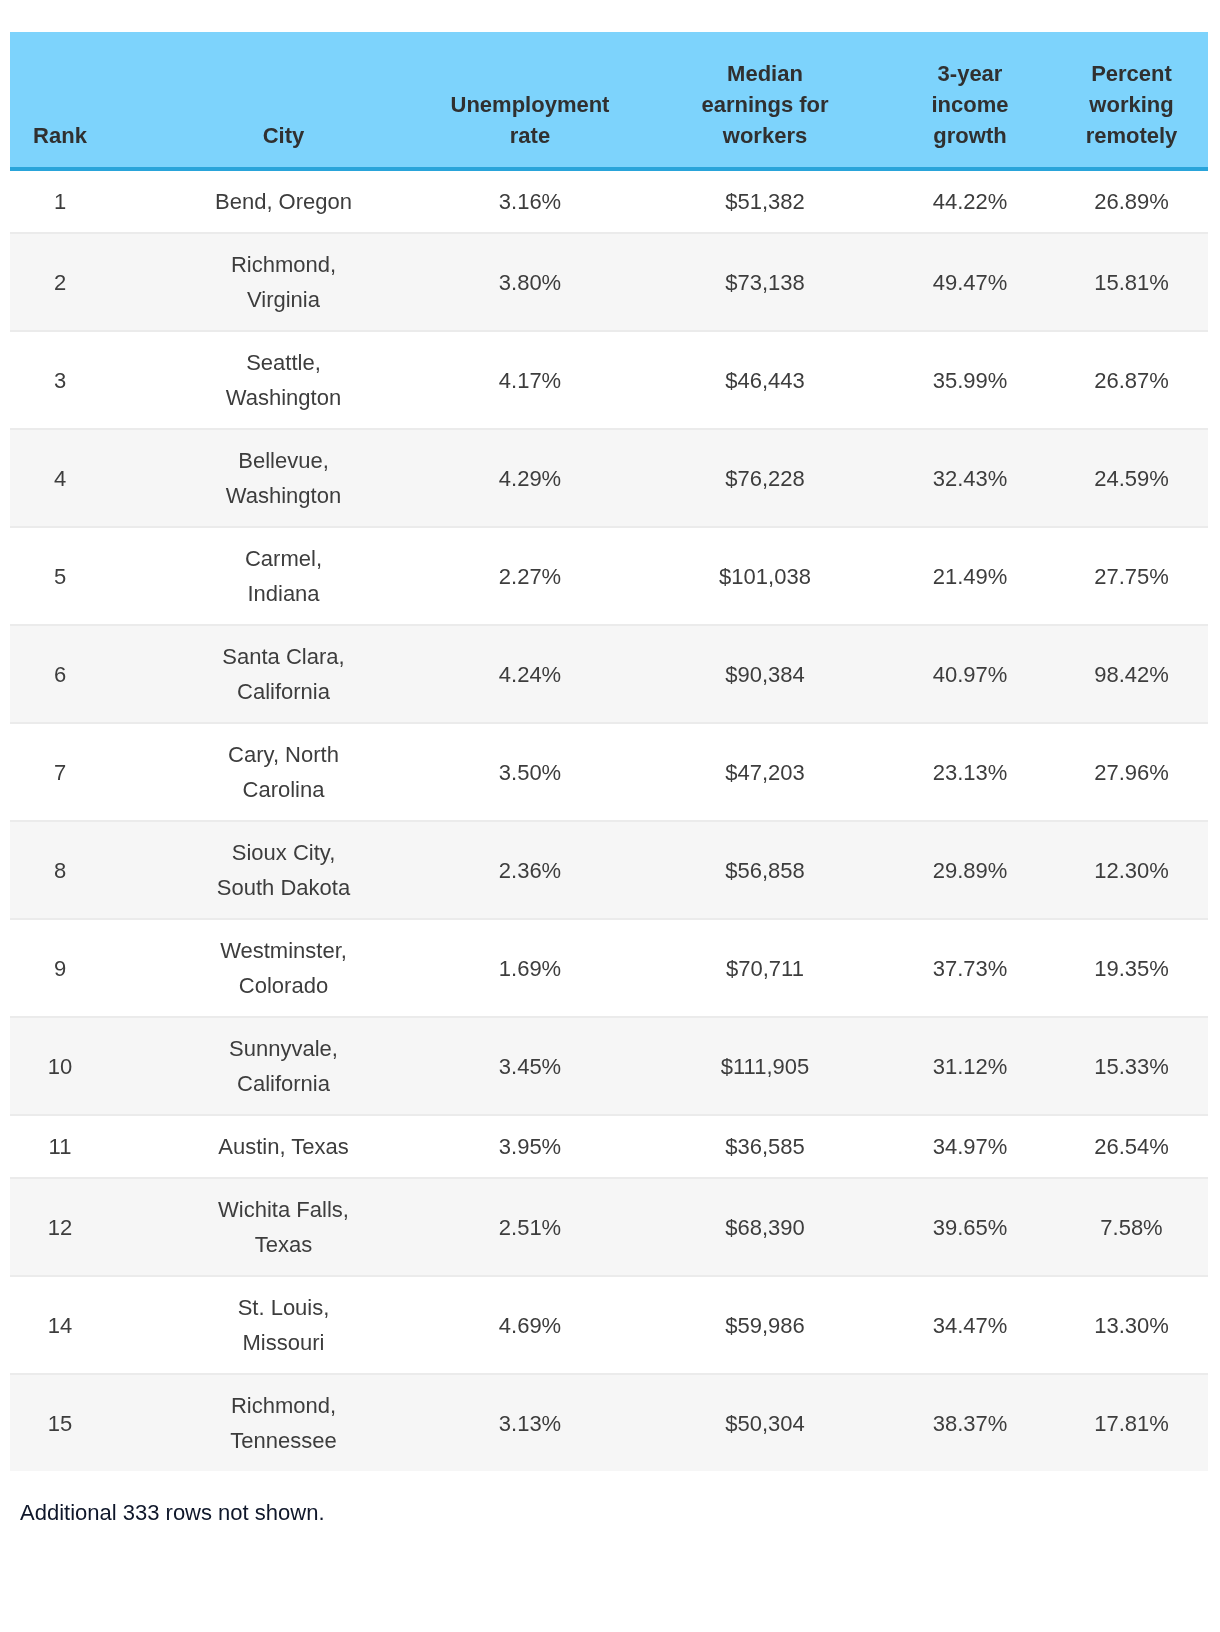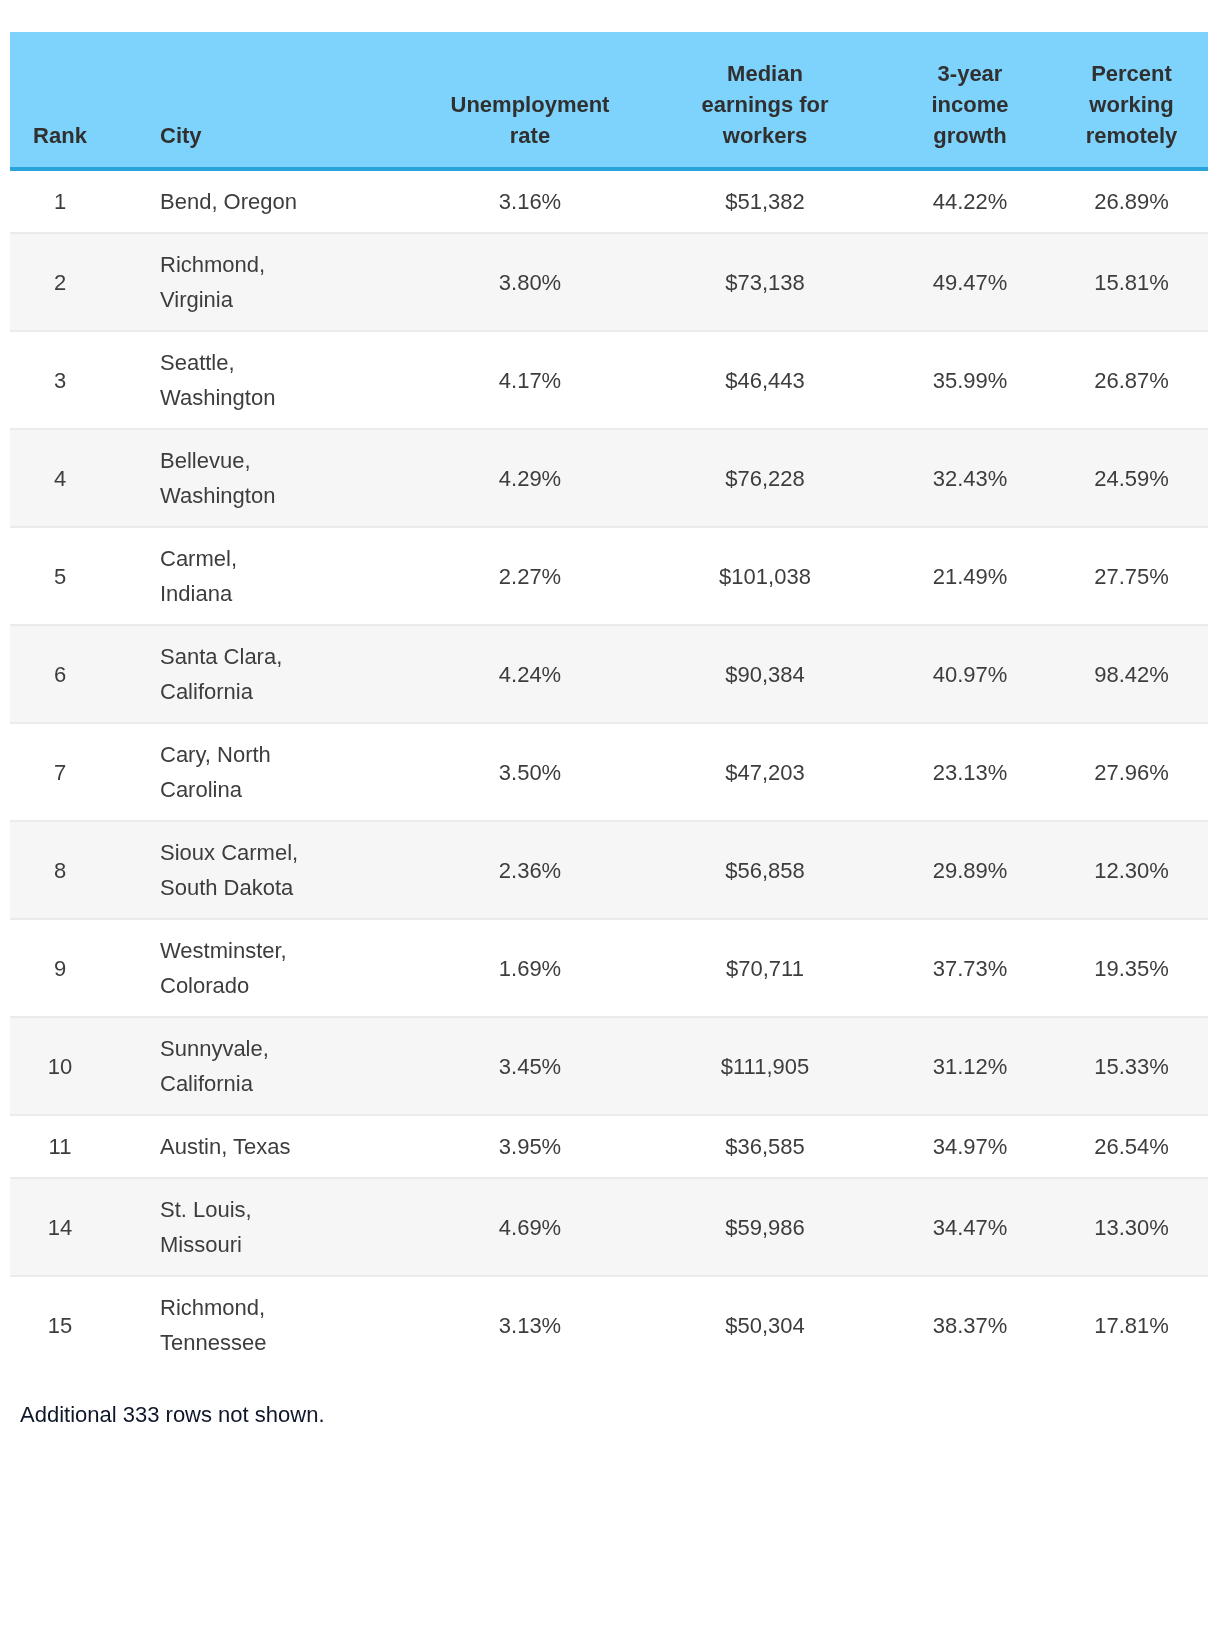--- a/index.html
+++ b/index.html
@@ -37,21 +37,21 @@
     font-size: 22px;
     color: #3d3d3d;
     line-height: 35px;
     padding: 13px 8px;
     vertical-align: middle;
     text-align: center;
     white-space: pre-line;
   }
   .stats-table .c-rank { text-align: center; margin-left: 8px; }
   .stats-table .c-city {
-    text-align: left;
+    text-align: center;
     padding-left: 50px;
   }
   .stats-table tbody tr:nth-child(even) { background: #f6f6f6; }
   .stats-table tbody tr + tr { border-top: 2px solid #ebebeb; }
   .footer-note {
     margin: 28px 0 0 10px;
     font-size: 22px;
     line-height: 28px;
     color: #0f172a;
   }
@@ -144,21 +144,21 @@
         <td class="c-rank">7</td>
         <td class="c-city">Cary, North
 Carolina</td>
         <td>3.50%</td>
         <td>$47,203</td>
         <td>23.13%</td>
         <td>27.96%</td>
       </tr>
       <tr>
         <td class="c-rank">8</td>
-        <td class="c-city">Sioux Carmel,
+        <td class="c-city">Sioux City,
 South Dakota</td>
         <td>2.36%</td>
         <td>$56,858</td>
         <td>29.89%</td>
         <td>12.30%</td>
       </tr>
       <tr>
         <td class="c-rank">9</td>
         <td class="c-city">Westminster,
 Colorado</td>
@@ -178,20 +178,29 @@
       </tr>
       <tr>
         <td class="c-rank">11</td>
         <td class="c-city">Austin, Texas</td>
         <td>3.95%</td>
         <td>$36,585</td>
         <td>34.97%</td>
         <td>26.54%</td>
       </tr>
       <tr>
+        <td class="c-rank">12</td>
+        <td class="c-city">Wichita Falls,
+Texas</td>
+        <td>2.51%</td>
+        <td>$68,390</td>
+        <td>39.65%</td>
+        <td>7.58%</td>
+      </tr>
+      <tr>
         <td class="c-rank">14</td>
         <td class="c-city">St. Louis,
 Missouri</td>
         <td>4.69%</td>
         <td>$59,986</td>
         <td>34.47%</td>
         <td>13.30%</td>
       </tr>
       <tr>
         <td class="c-rank">15</td>

